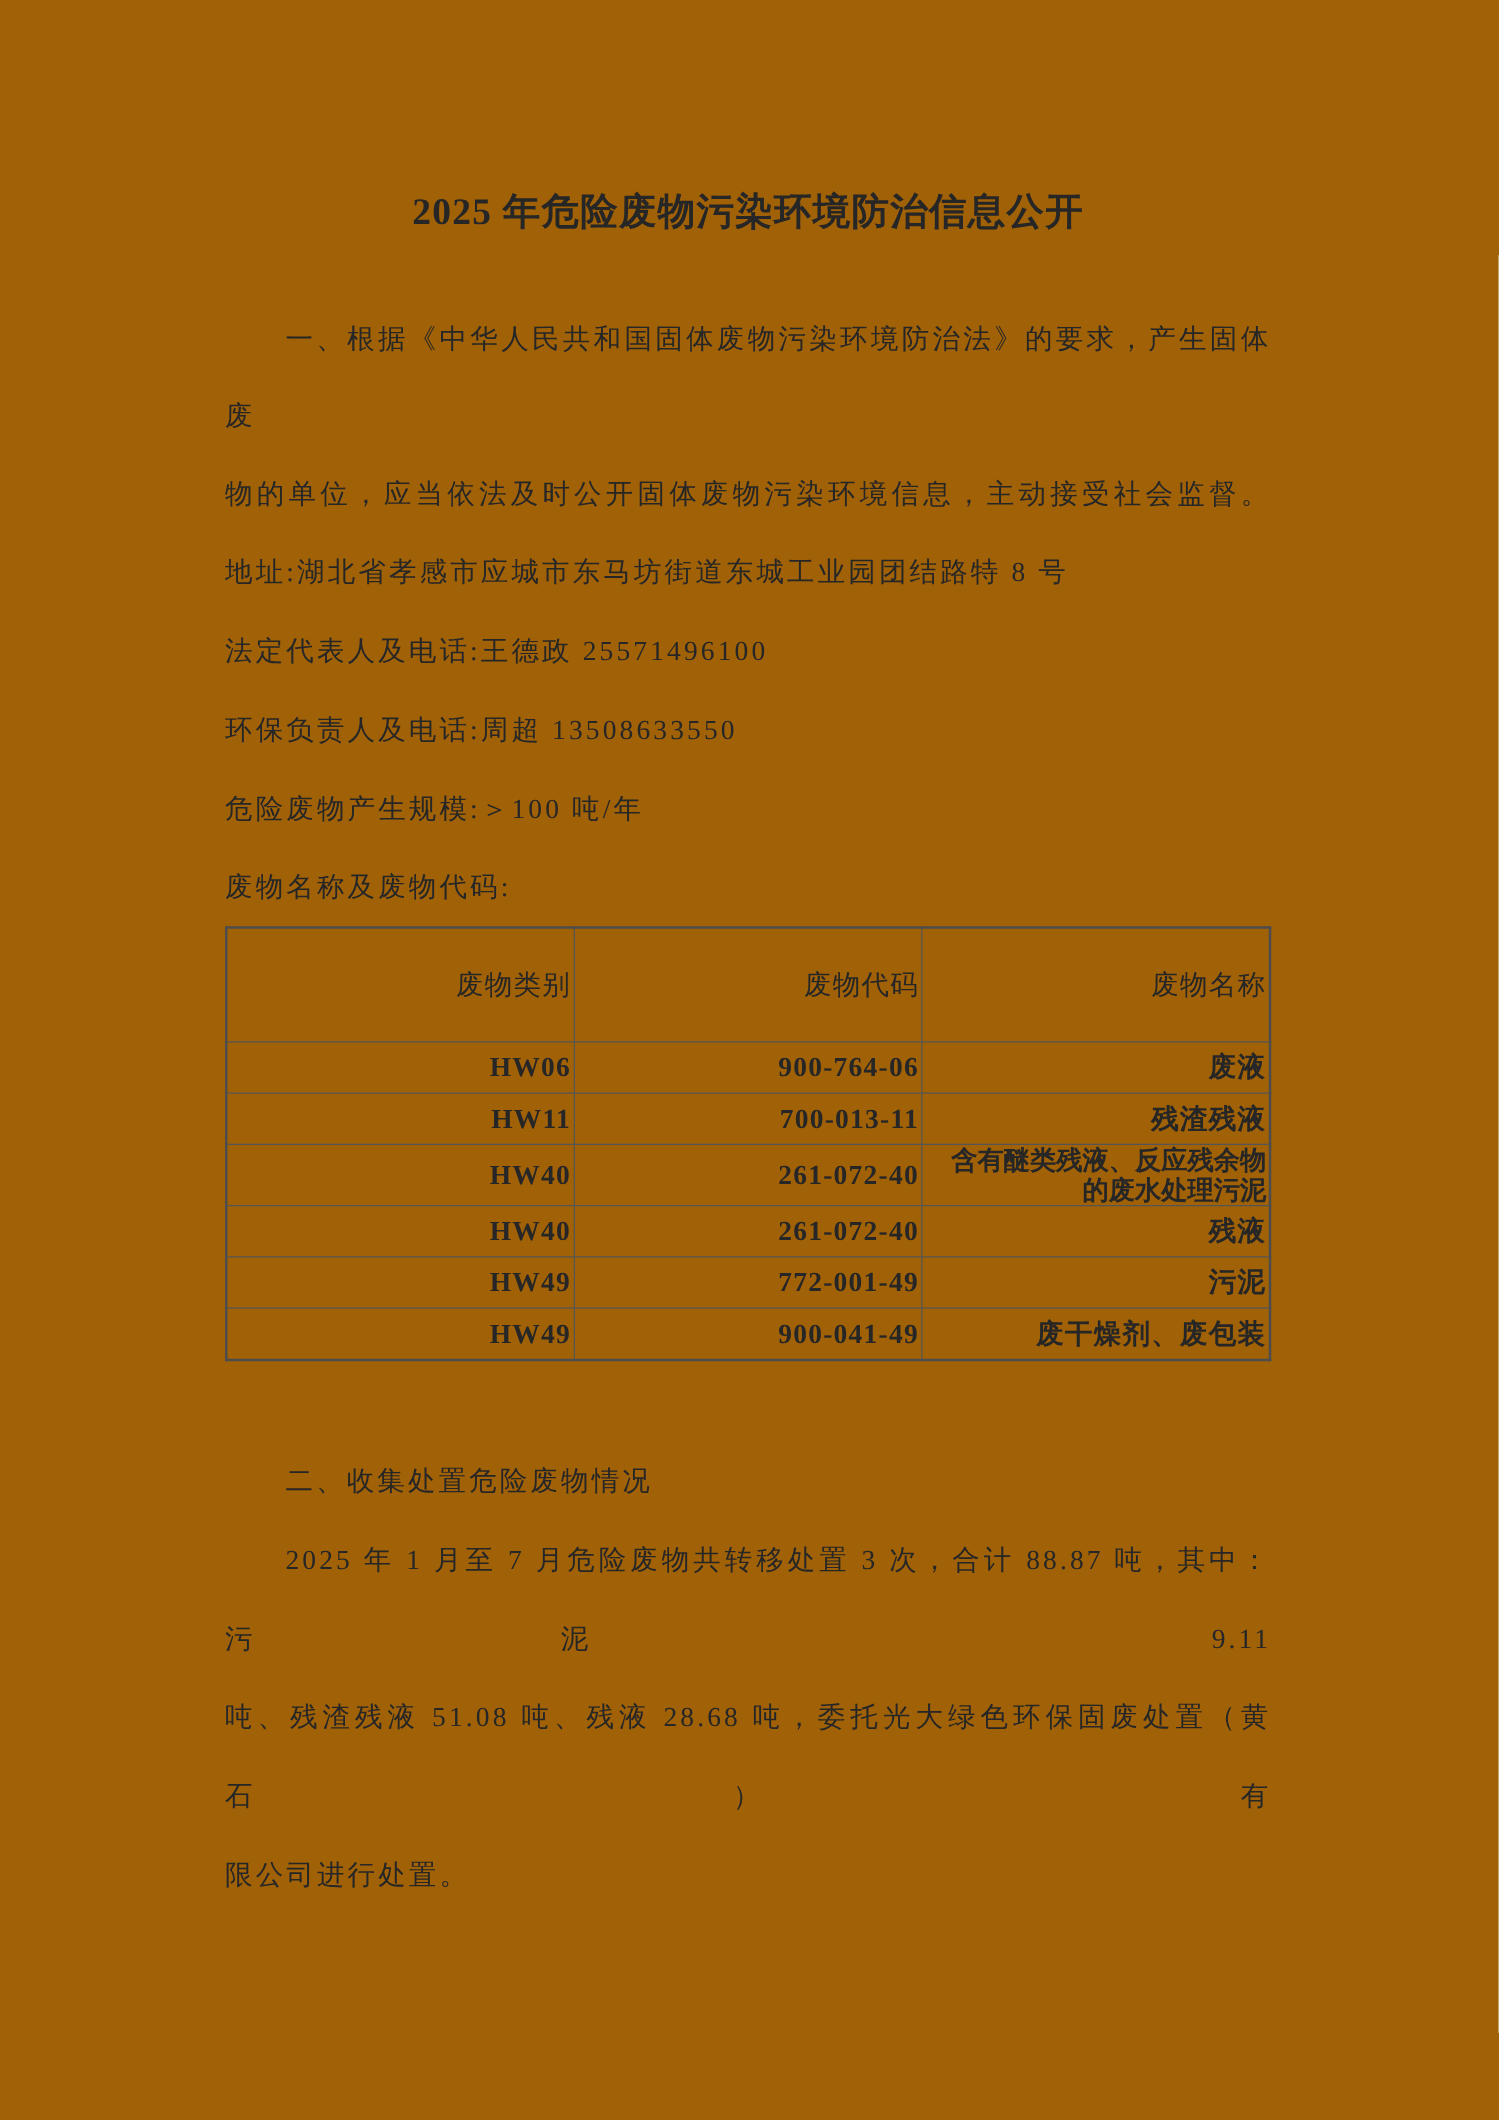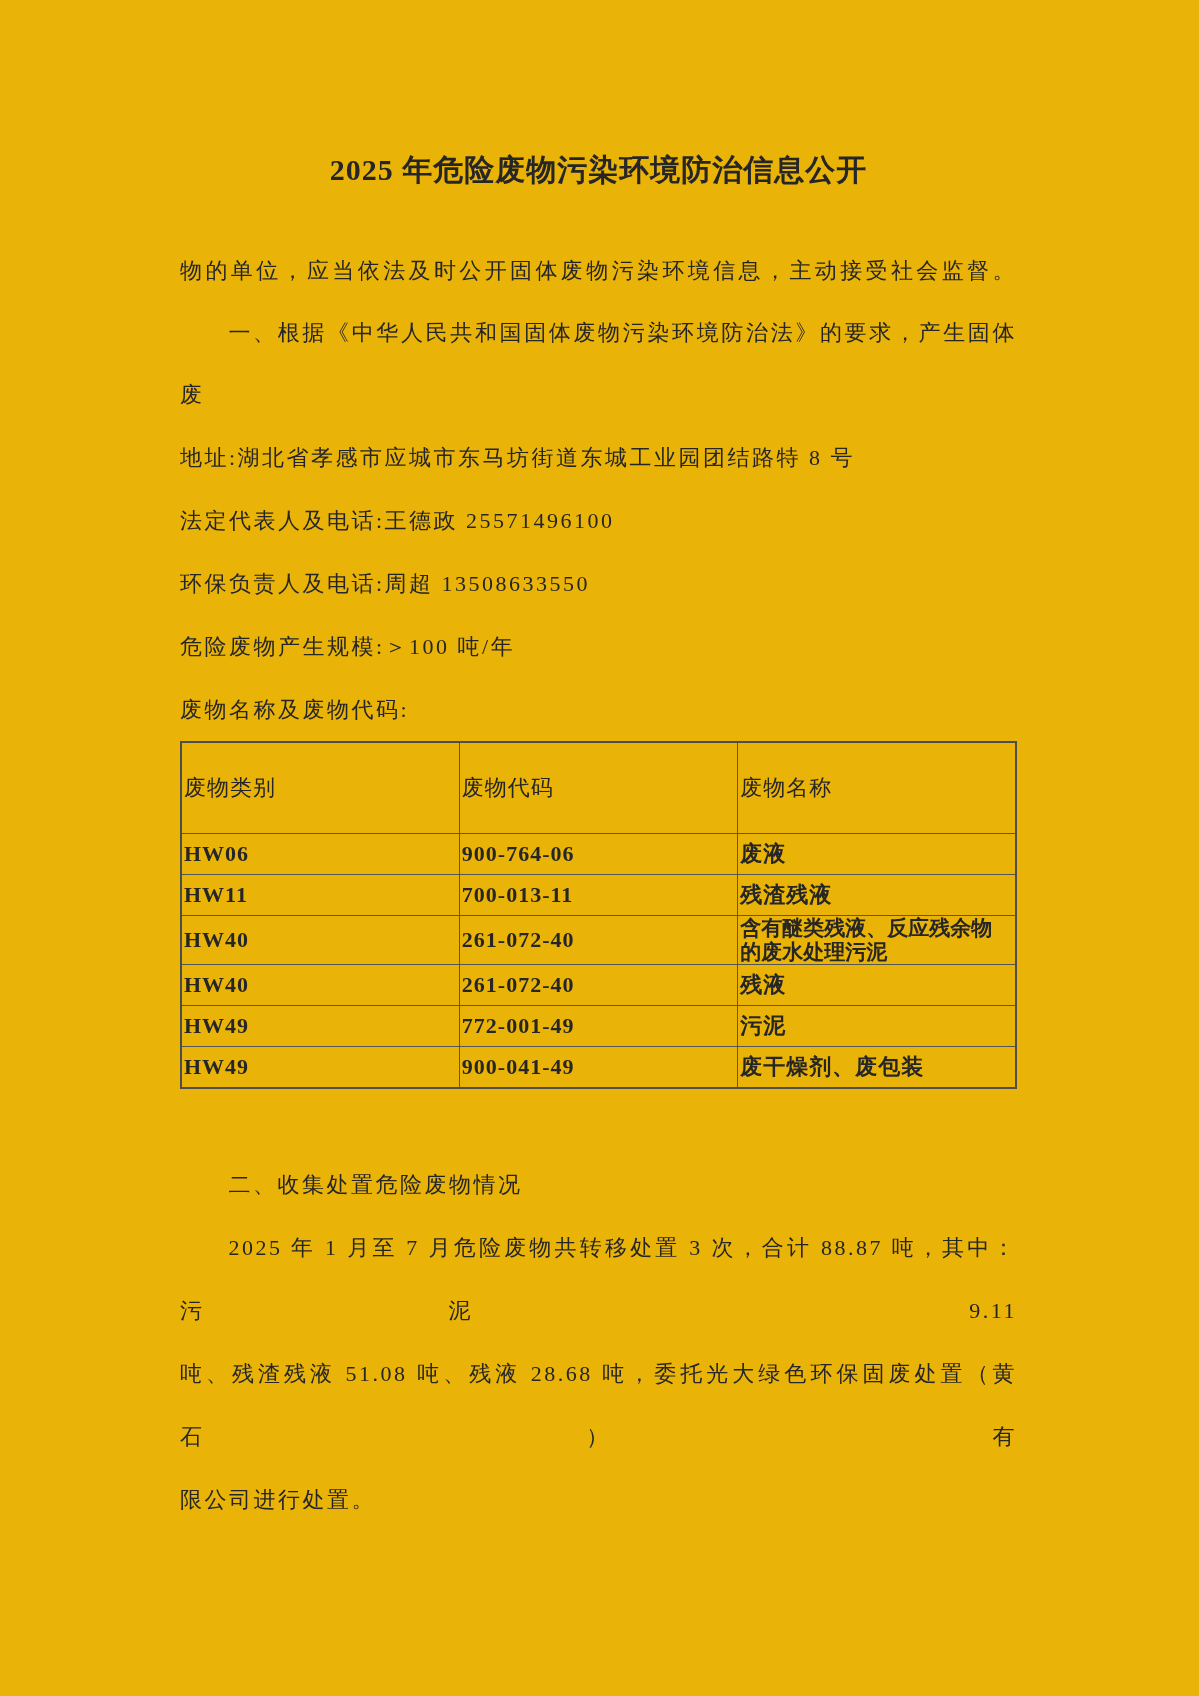--- a/index.html
+++ b/index.html
@@ -11,21 +11,21 @@
     width: 1199px;
     height: 1696px;
     font-family: "Liberation Serif", "DejaVu Serif", serif;
     color: #262626;
   }
   .page {
     box-sizing: border-box;
     width: 1199px;
     height: 1696px;
     padding: 140px 182px 0 180px;
-    background: #eab308;
+    background: #a16207;
     overflow: hidden;
   }
   .doc-title {
     margin: 0;
     font-size: 30px;
     line-height: 60px;
     font-weight: bold;
     text-align: center;
     letter-spacing: 1px;
   }
@@ -48,21 +48,21 @@
     line-height: 63px;
   }
   table.waste-table {
     width: 100%;
     border-collapse: collapse;
     border: 2px solid #4d4d4d;
     table-layout: fixed;
   }
   .waste-table th, .waste-table td {
     border: 1.5px solid #555555;
-    text-align: left;
+    text-align: right;
     vertical-align: middle;
     font-weight: normal;
     font-size: 22px;
     letter-spacing: 1px;
     padding: 0 2px;
   }
   .waste-table th {
     height: 90px;
   }
   .waste-table td {
@@ -86,22 +86,22 @@
   }
 </style>
 </head>
 <body>
 
 <div class="page">
 
   <h1 class="doc-title">2025 年危险废物污染环境防治信息公开</h1>
 
   <div class="intro">
+    <div class="line indent just">一、根据《中华人民共和国固体废物污染环境防治法》的要求，产生固体废</div>
     <div class="line just">物的单位，应当依法及时公开固体废物污染环境信息，主动接受社会监督。</div>
-    <div class="line indent just">一、根据《中华人民共和国固体废物污染环境防治法》的要求，产生固体废</div>
   </div>
 
   <div class="info">
     <div class="line">地址:湖北省孝感市应城市东马坊街道东城工业园团结路特 8 号</div>
     <div class="line">法定代表人及电话:王德政 25571496100</div>
     <div class="line">环保负责人及电话:周超 13508633550</div>
     <div class="line">危险废物产生规模:＞100 吨/年</div>
     <div class="line">废物名称及废物代码:</div>
   </div>
 

